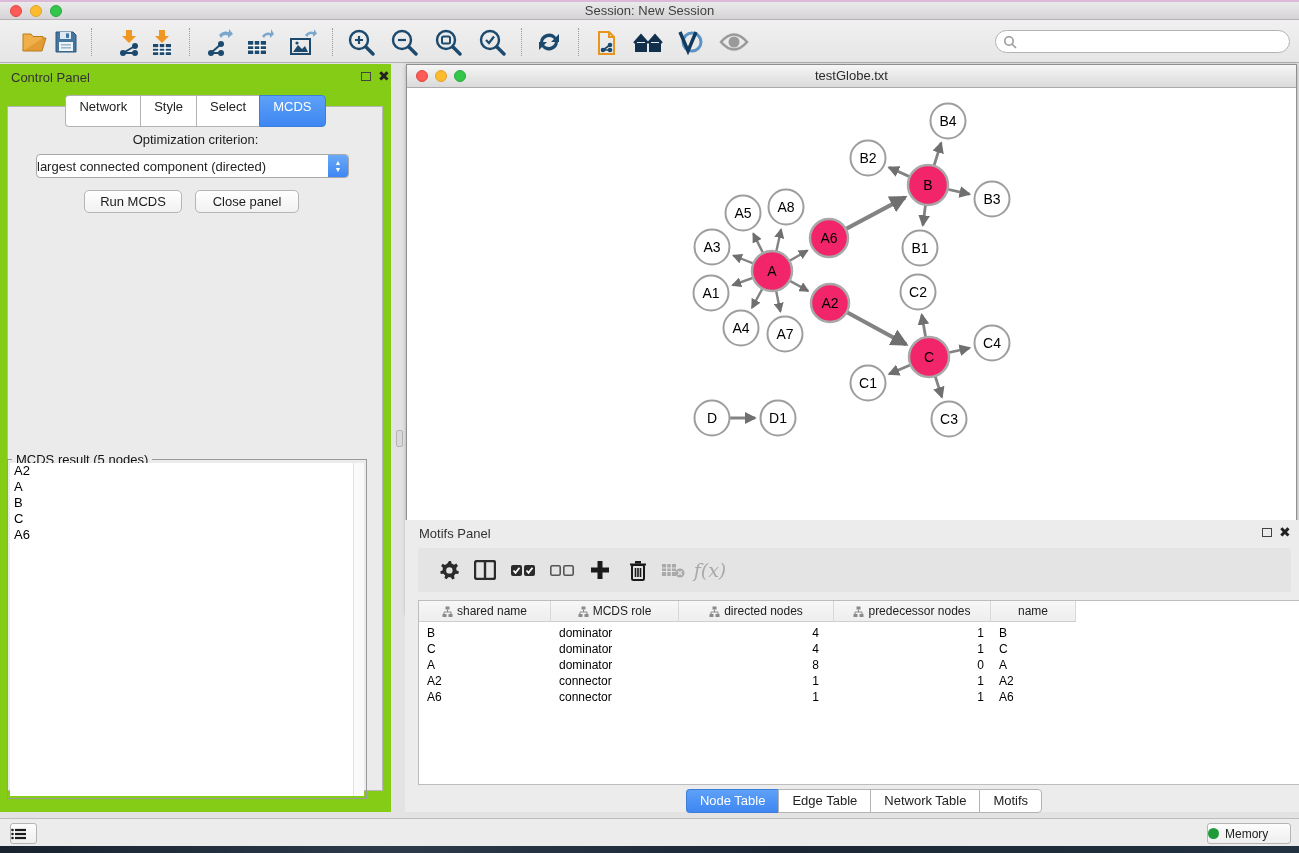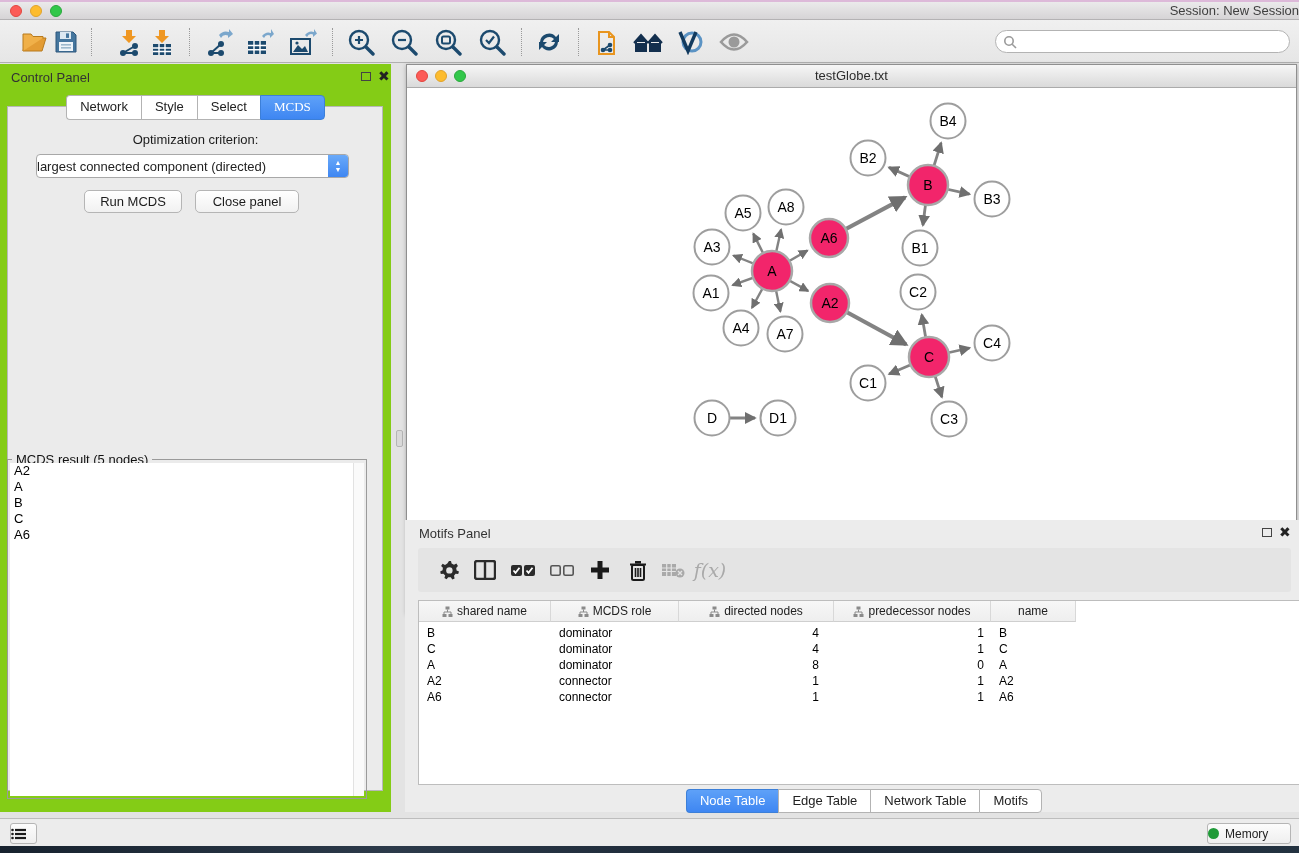--- a/index.html
+++ b/index.html
@@ -2,41 +2,41 @@
 <html><head>
 <meta charset="utf-8">
 <style>
   * { margin:0; padding:0; box-sizing:border-box; }
   html,body { width:1299px; height:853px; }
   body { font-family:"Liberation Sans","DejaVu Sans",sans-serif; font-size:13px; color:#222; background:#e3e3e3; position:relative; overflow:hidden; }
   .abs { position:absolute; }
 
   
   .titlebar { left:0; top:0; width:1299px; height:20px; background:linear-gradient(#ebeaeb,#d6d4d6); border-top:2px solid #ddb9d9; border-bottom:1px solid #b4b2b4; }
-  .titlebar .title { width:100%; text-align:right; line-height:17px; color:#3f3f3f; }
+  .titlebar .title { width:100%; text-align:center; line-height:17px; color:#3f3f3f; }
   .tl-dot { width:12px; height:12px; border-radius:50%; display:inline-block; }
   .tl-red{background:#fc5b57;border:1px solid #e2463f;} .tl-yel{background:#fdbc2e;border:1px solid #e0a32c;} .tl-grn{background:#32c74a;border:1px solid #2aa83d;}
 
   
   .toolbar { left:0; top:20px; width:1299px; height:43px; background:linear-gradient(#f0f0f0,#e6e6e6); border-bottom:1px solid #b0b0b0; }
   .tool-sep { position:absolute; top:8px; height:28px; border-left:1px dotted #9a9a9a; }
   .tbtn { position:absolute; top:6px; width:32px; height:32px; display:flex; align-items:center; justify-content:center; }
   .searchbox { position:absolute; left:995px; top:10px; width:295px; height:23px; background:#fff; border:1px solid #b3b3b3; border-radius:12px; display:flex; align-items:center; padding-left:7px; }
   .searchbox input { border:none; outline:none; background:transparent; width:250px; font-size:12px; }
 
   
   .cpanel { left:0; top:64px; width:391px; height:748px; background:#84cc16; }
   .panel-head { position:absolute; left:0; top:0; width:100%; height:26px; }
   .panel-title { position:absolute; left:11px; top:6px; color:#333; }
   .float-ico { position:absolute; width:10px; height:9px; border:1.5px solid #444; top:8px; }
   .close-x { position:absolute; top:4px; font-size:14px; font-weight:bold; color:#222; }
   .tabs-row { position:absolute; left:0; top:31px; width:100%; display:flex; justify-content:center; z-index:2; }
-  .tab { background:#fff; border:1px solid #b3b3b3; border-right:none; padding:3px 13px 4px; color:#222; }
+  .tab { background:#fff; border:1px solid #b3b3b3; border-right:none; padding:3px 13px 12px; color:#222; }
   .tab:first-child { border-radius:4px 0 0 4px; }
-  .tab:last-child { border-radius:0 4px 4px 0; border-right:1px solid #b3b3b3;font-family:Liberation Serif, serif; }
+  .tab:last-child { border-radius:0 4px 4px 0; border-right:1px solid #b3b3b3; }
   .tab.active { background:linear-gradient(#5ea1f8,#3e86f2); border-color:#3c7fd8; color:#fff; }
   .cpanel-content { position:absolute; left:7px; top:42px; width:376px; height:685px; background:#ebebeb; border:1px solid #b7b7b7; }
   .opt-label { position:absolute; left:0; top:68px; width:100%; text-align:center; color:#1c1c1c; }
   .dropdown { position:absolute; left:36px; top:90px; width:313px; height:24px; background:#fff; border:1px solid #a8a8a8; border-radius:4px; display:flex; align-items:center; }
   .dropdown .dval { flex:1; white-space:nowrap; overflow:hidden; }
   .stepper { width:20px; height:22px; background:linear-gradient(#6aaaf9,#3e86f2); border-radius:0 3px 3px 0; display:flex; flex-direction:column; align-items:center; justify-content:center; gap:1px; }
   .stepper span { color:#fff; font-size:7px; line-height:6px; }
   .btn { position:absolute; height:23px; background:linear-gradient(#ffffff,#f1f1f1); border:1px solid #b5b5b5; border-radius:5px; text-align:center; color:#1c1c1c; padding:0 14px; line-height:21px; }
   .fieldset { position:absolute; left:7px; top:395px; width:360px; height:340px; border:1px solid #9a9a9a; }
   .fieldset .legend { position:absolute; left:4px; top:-8px; background:#ebebeb; padding:0 4px; color:#111; }

